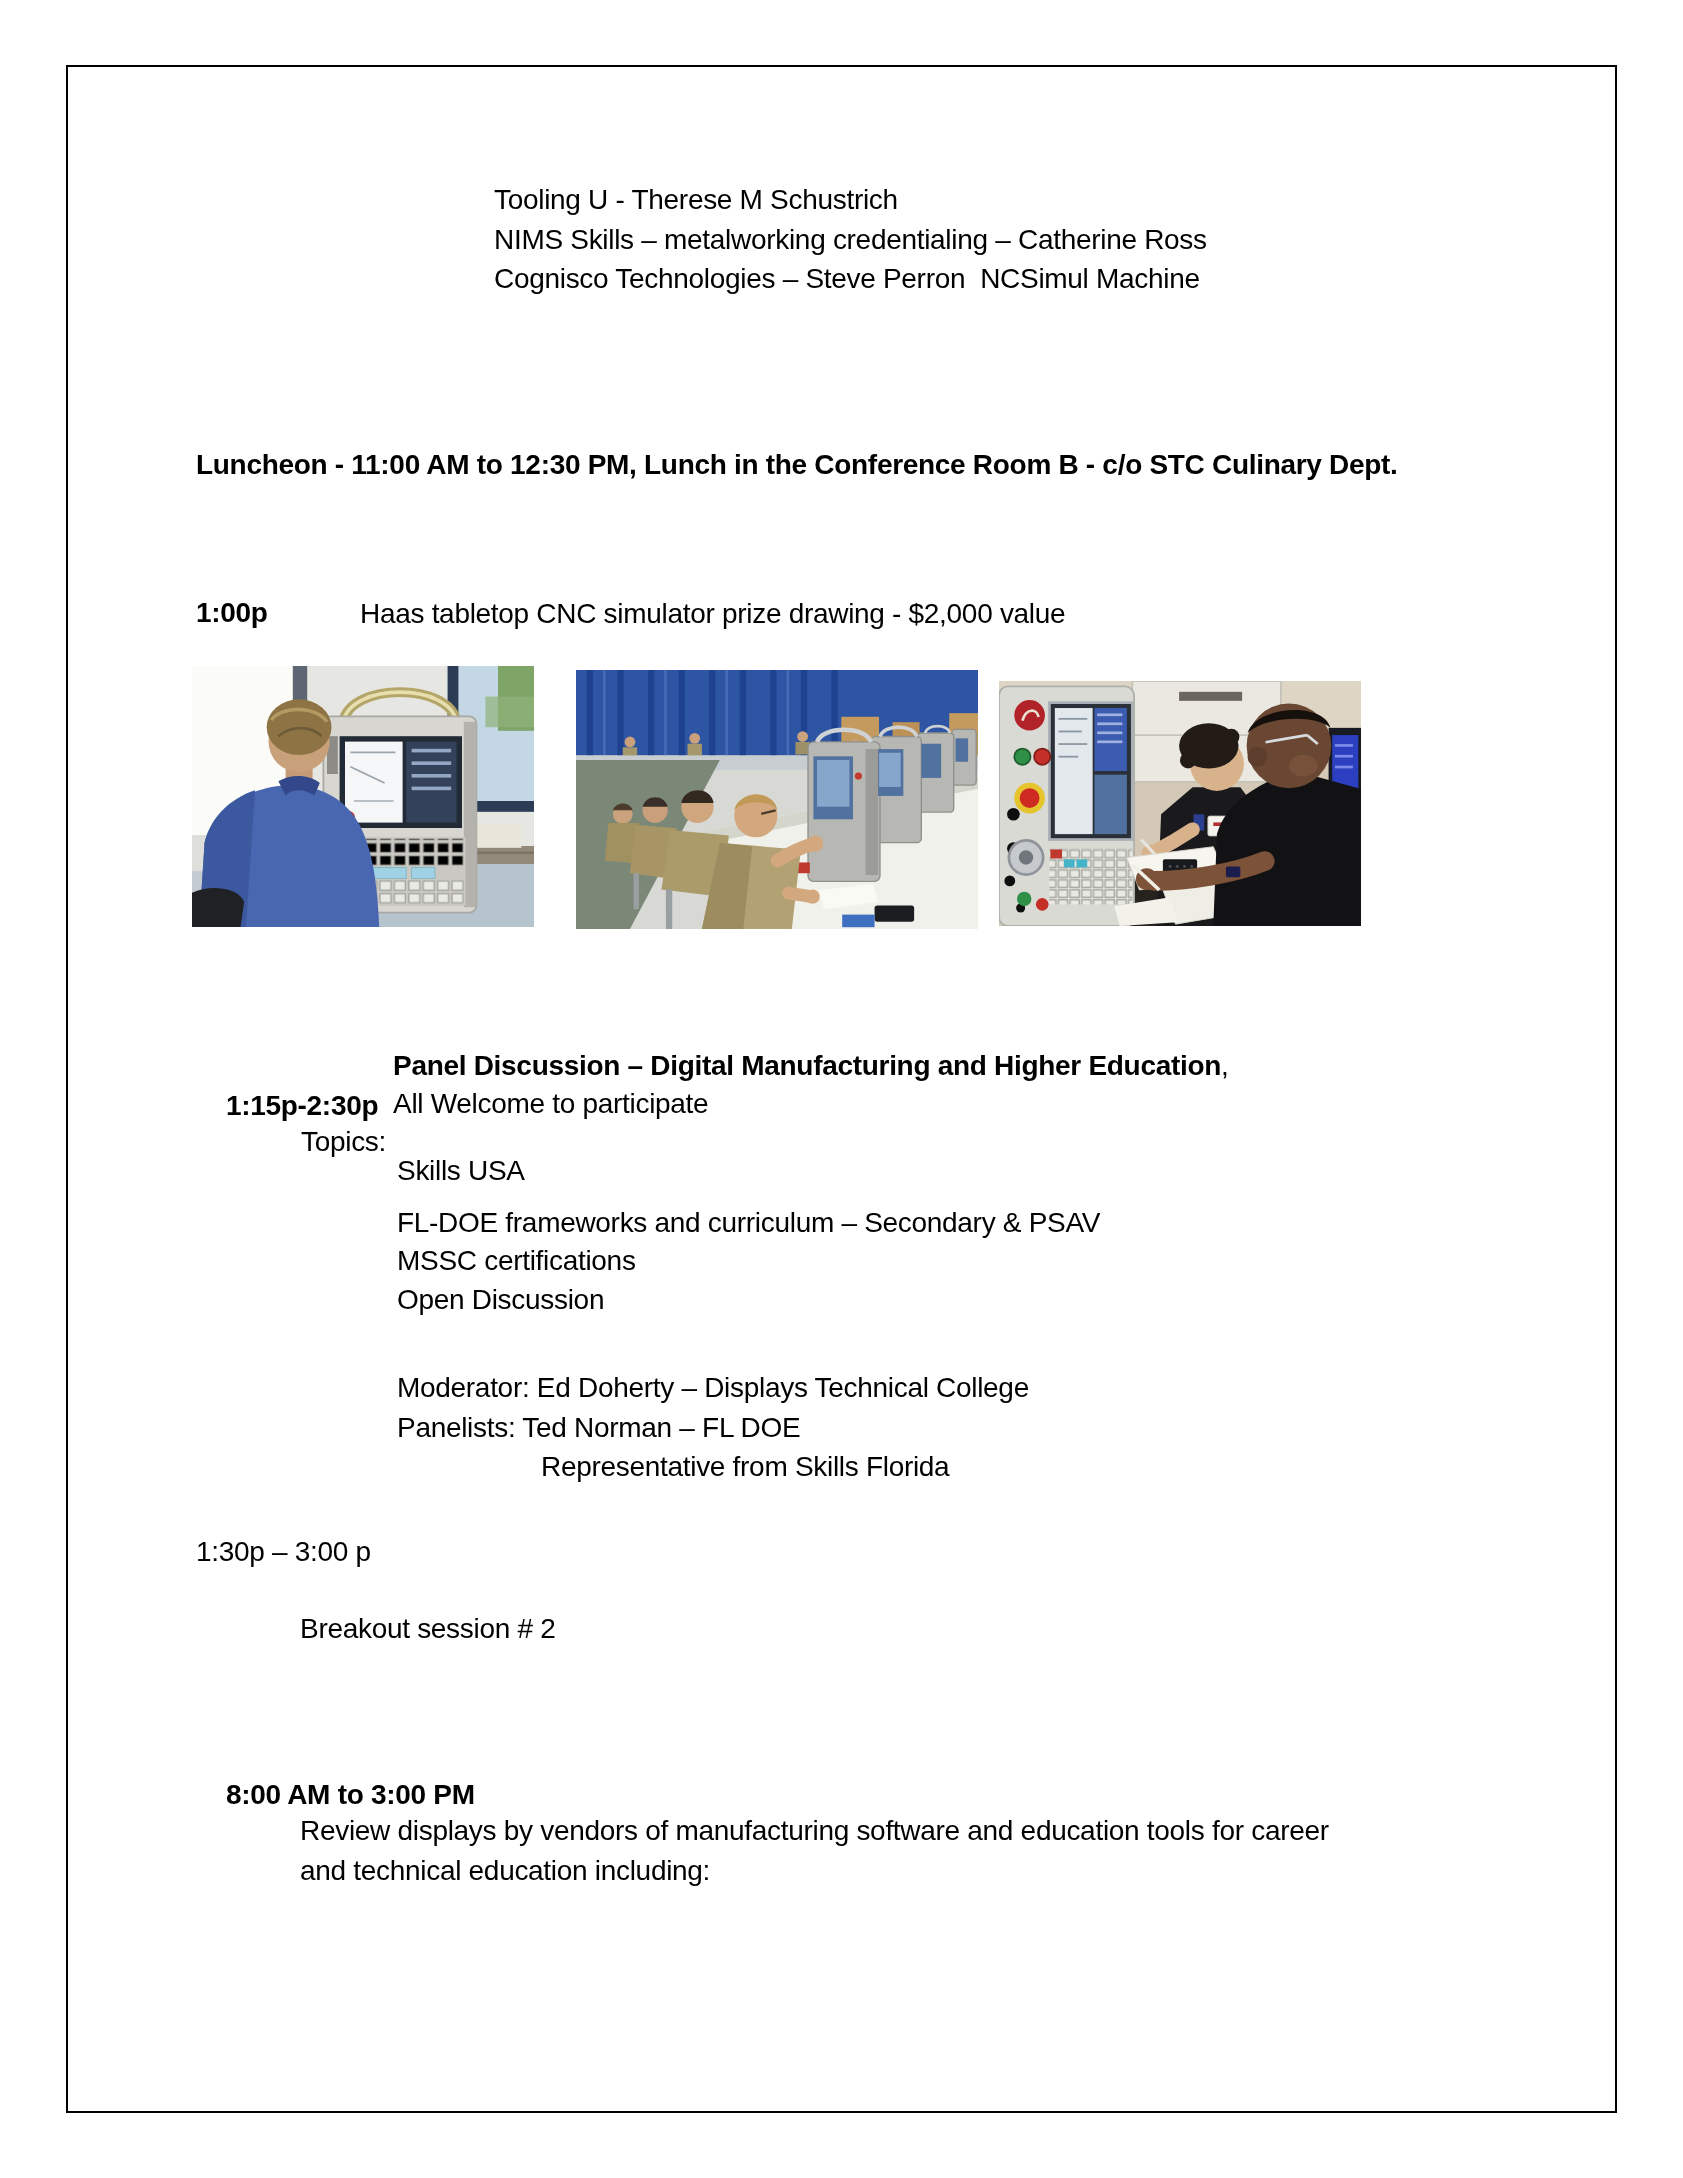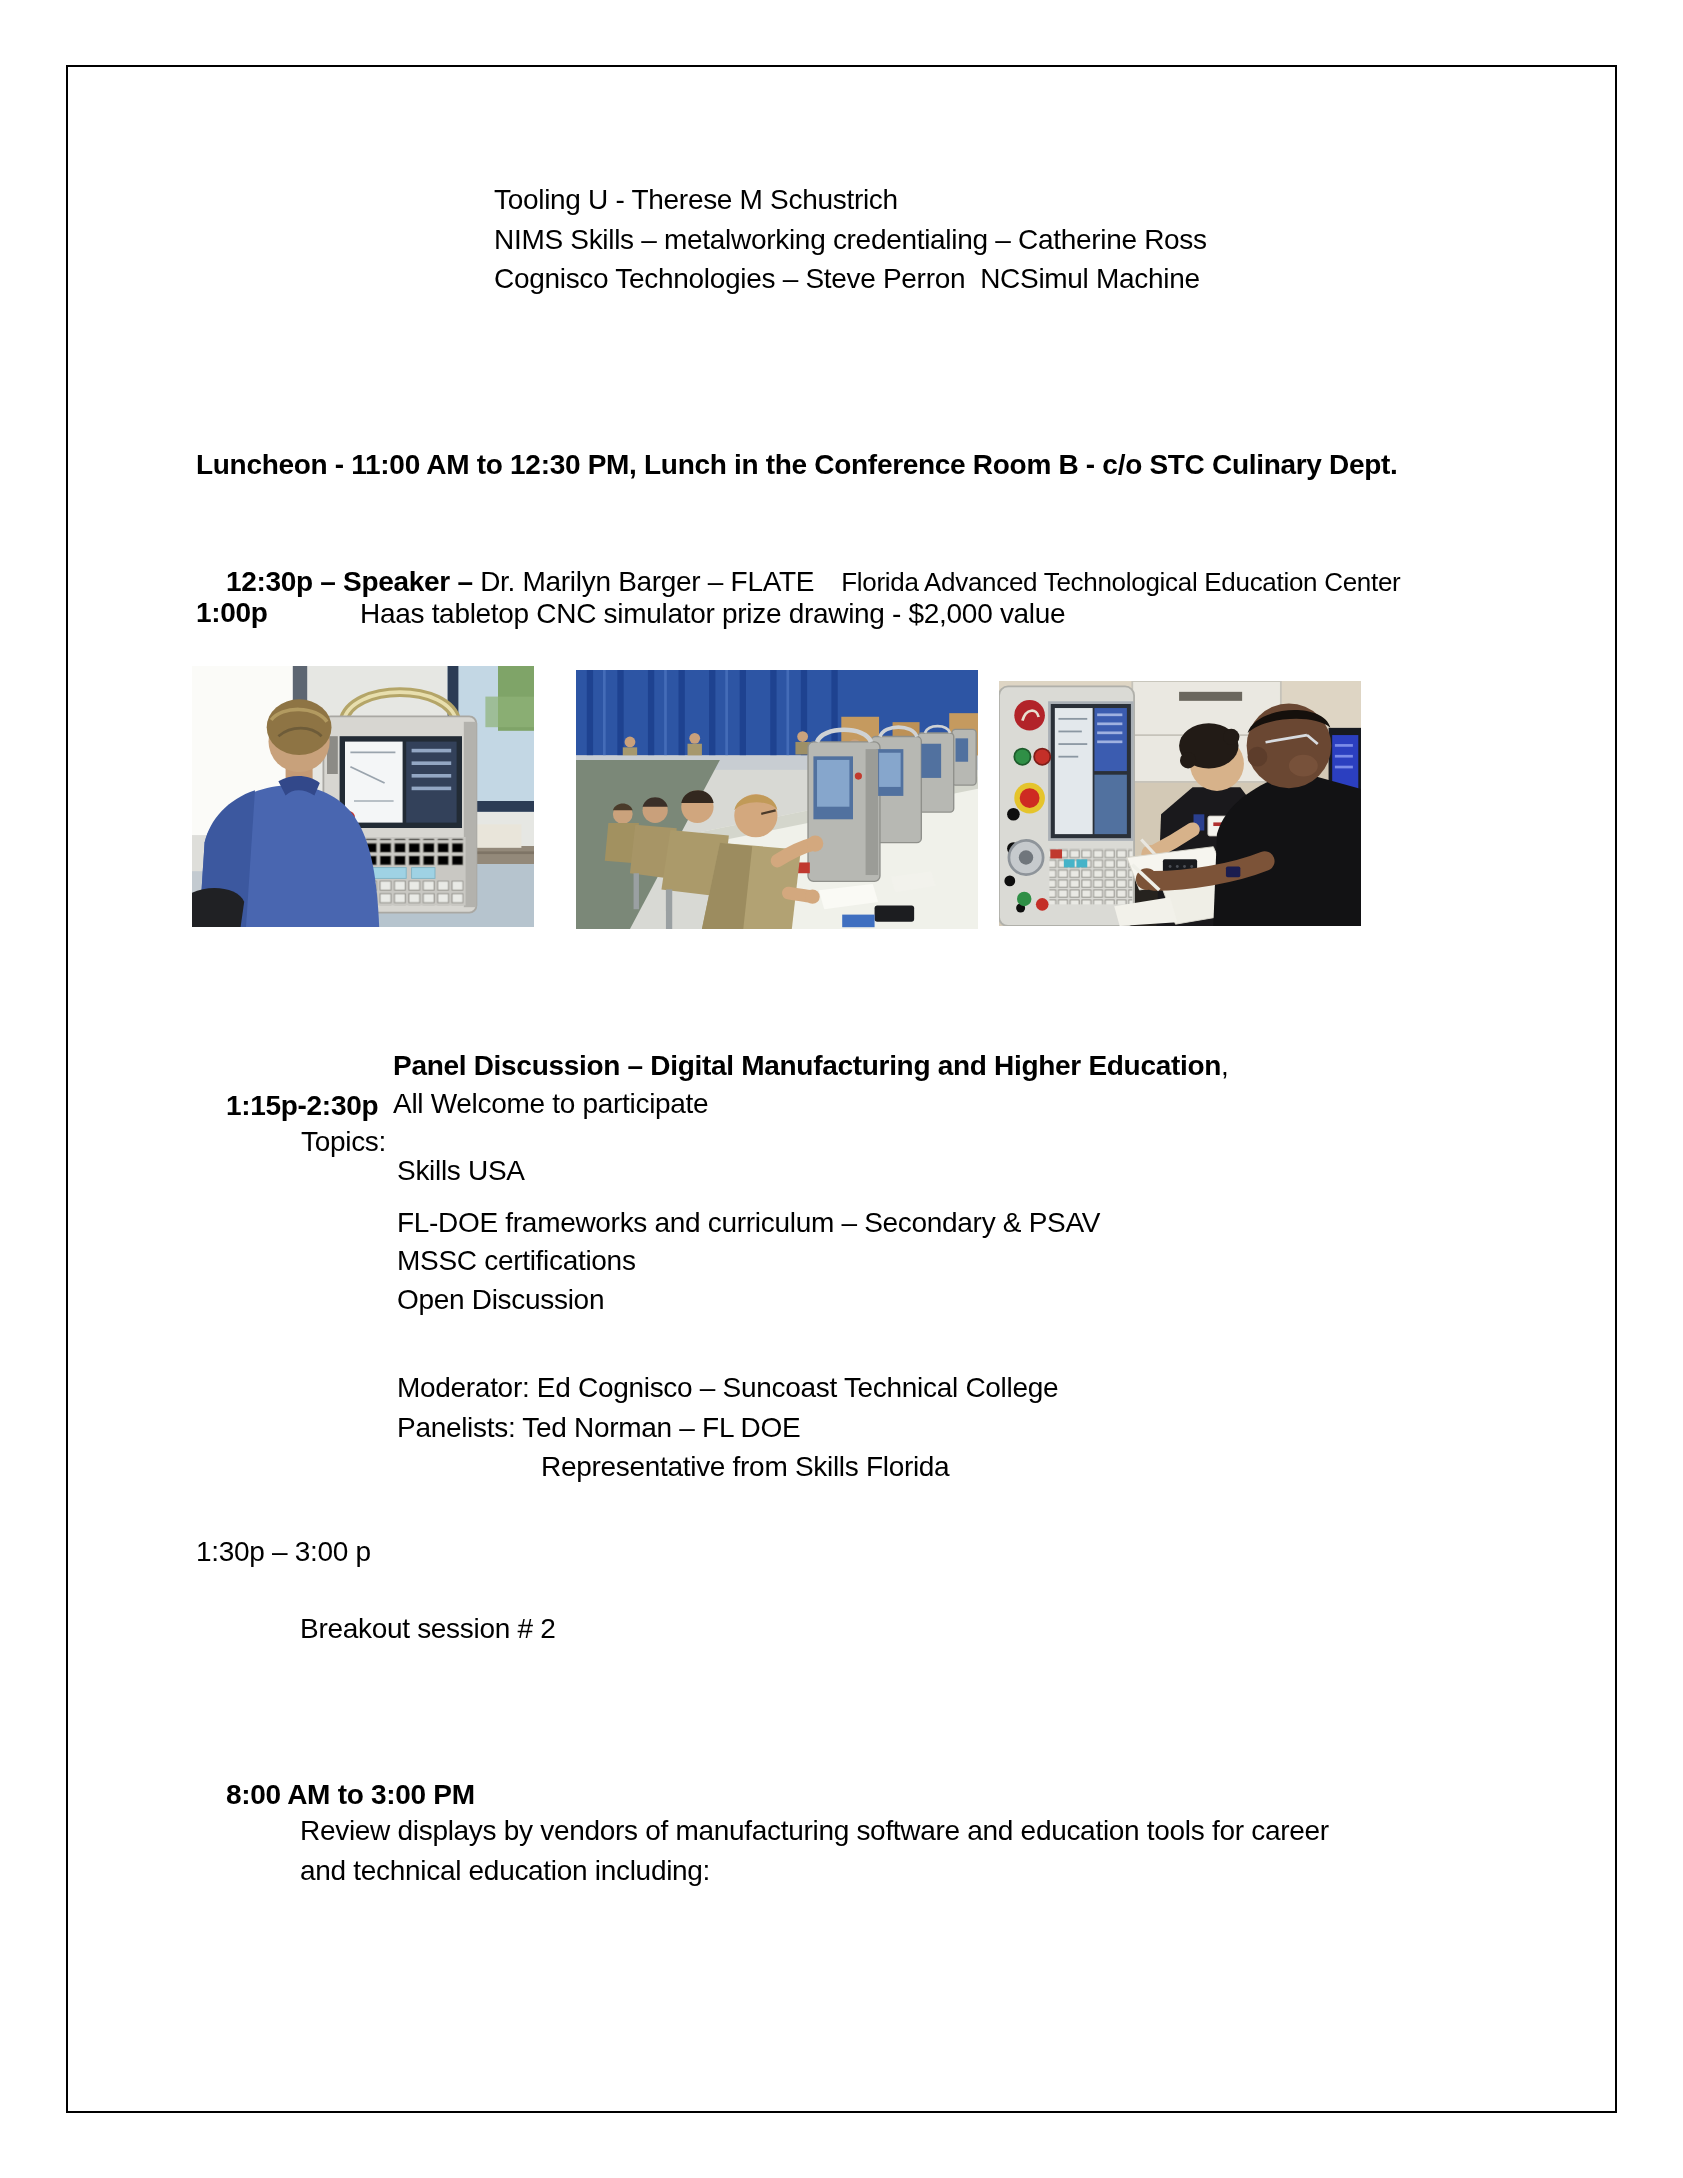--- a/index.html
+++ b/index.html
@@ -21,23 +21,20 @@
 
 <div class="page">
   <div class="frame"></div>
 
   <div class="line" style="left:494px;top:180px">Tooling U - Therese M Schustrich</div>
   <div class="line" style="left:494px;top:220px">NIMS Skills – metalworking credentialing – Catherine Ross</div>
   <div class="line" style="left:494px;top:259px">Cognisco Technologies – Steve Perron  NCSimul Machine</div>
 
   <div class="line b" style="left:196px;top:445px">Luncheon - 11:00 AM to 12:30 PM, Lunch in the Conference Room B - c/o STC Culinary Dept.</div>
 
-  <div class="line" style="left:196px;top:522px">
-    <span class="b">12:30p – Speaker – </span><span>Dr. Marilyn Barger – FLATE</span><span class="small" style="margin-left:27px">Florida Advanced Technological Education Center</span>
-  </div>
 
   <div class="line b" style="left:196px;top:593px">1:00p</div>
   <div class="line" style="left:360px;top:594px">Haas tabletop CNC simulator prize drawing - $2,000 value</div>
 
   <div class="photo" style="left:192px;top:666px;width:342px;height:261px">
     <svg width="342" height="261" viewBox="0 0 380 290">
       <defs>
         <pattern id="p1k" width="16" height="14" patternUnits="userSpaceOnUse">
           <rect x="1" y="1" width="12" height="10" fill="#ececе8" stroke="#97968f" stroke-width="1"></rect>
         </pattern>
@@ -279,21 +276,21 @@
   <div class="line" style="left:196px;top:1046px">
     <span class="b">1:15p-2:30p</span>
     <span class="abs" style="left:197px"><span class="b">Panel Discussion – Digital Manufacturing and Higher Education</span><span>,</span></span>
   </div>
   <div class="line" style="left:393px;top:1084px">All Welcome to participate</div>
   <div class="line" style="left:301px;top:1122px">Topics:</div>
   <div class="line" style="left:397px;top:1151px">Skills USA</div>
   <div class="line" style="left:397px;top:1203px">FL-DOE frameworks and curriculum – Secondary &amp; PSAV</div>
   <div class="line" style="left:397px;top:1241px">MSSC certifications</div>
   <div class="line" style="left:397px;top:1280px">Open Discussion</div>
-  <div class="line" style="left:397px;top:1368px">Moderator: Ed Cognisco – Suncoast Technical College</div>
+  <div class="line" style="left:397px;top:1368px">Moderator: Ed Doherty – Displays Technical College</div>
   <div class="line" style="left:397px;top:1408px">Panelists: Ted Norman – FL DOE</div>
   <div class="line" style="left:541px;top:1447px">Representative from Skills Florida</div>
 
   <div class="line" style="left:196px;top:1532px">1:30p – 3:00 p</div>
   <div class="line" style="left:300px;top:1609px">Breakout session # 2</div>
 
   <div class="line" style="left:196px;top:1735px">
     <span class="b">8:00 AM to 3:00 PM</span>
   </div>
   <div class="line" style="left:300px;top:1811px">Review displays by vendors of manufacturing software and education tools for career</div>

